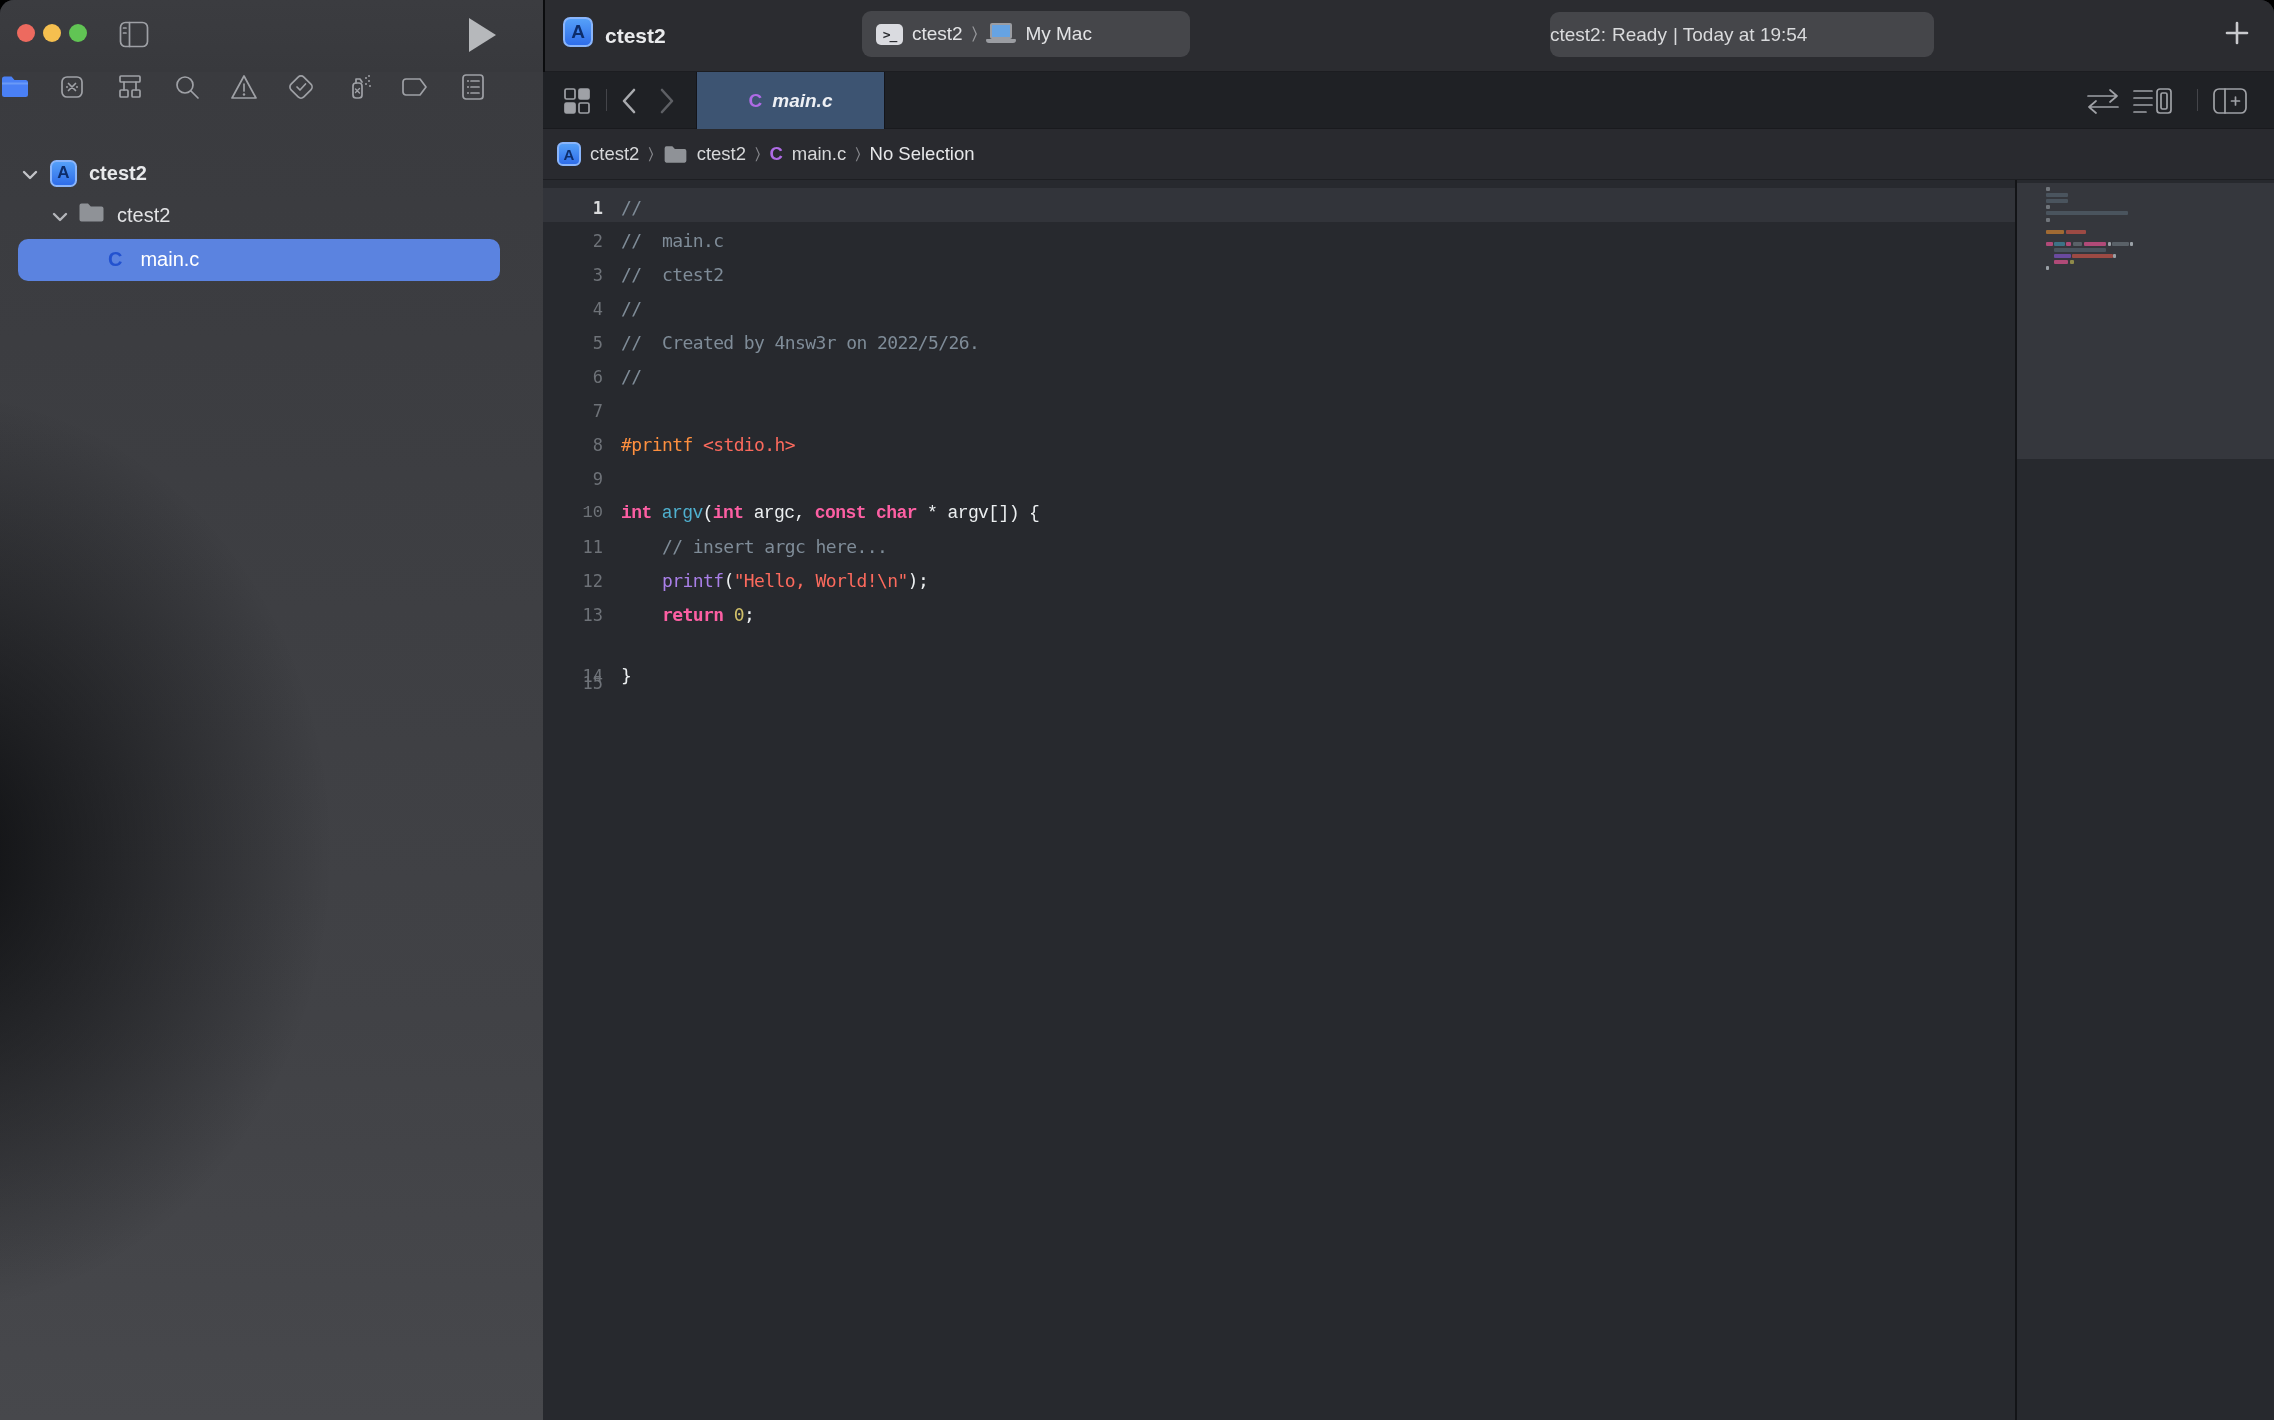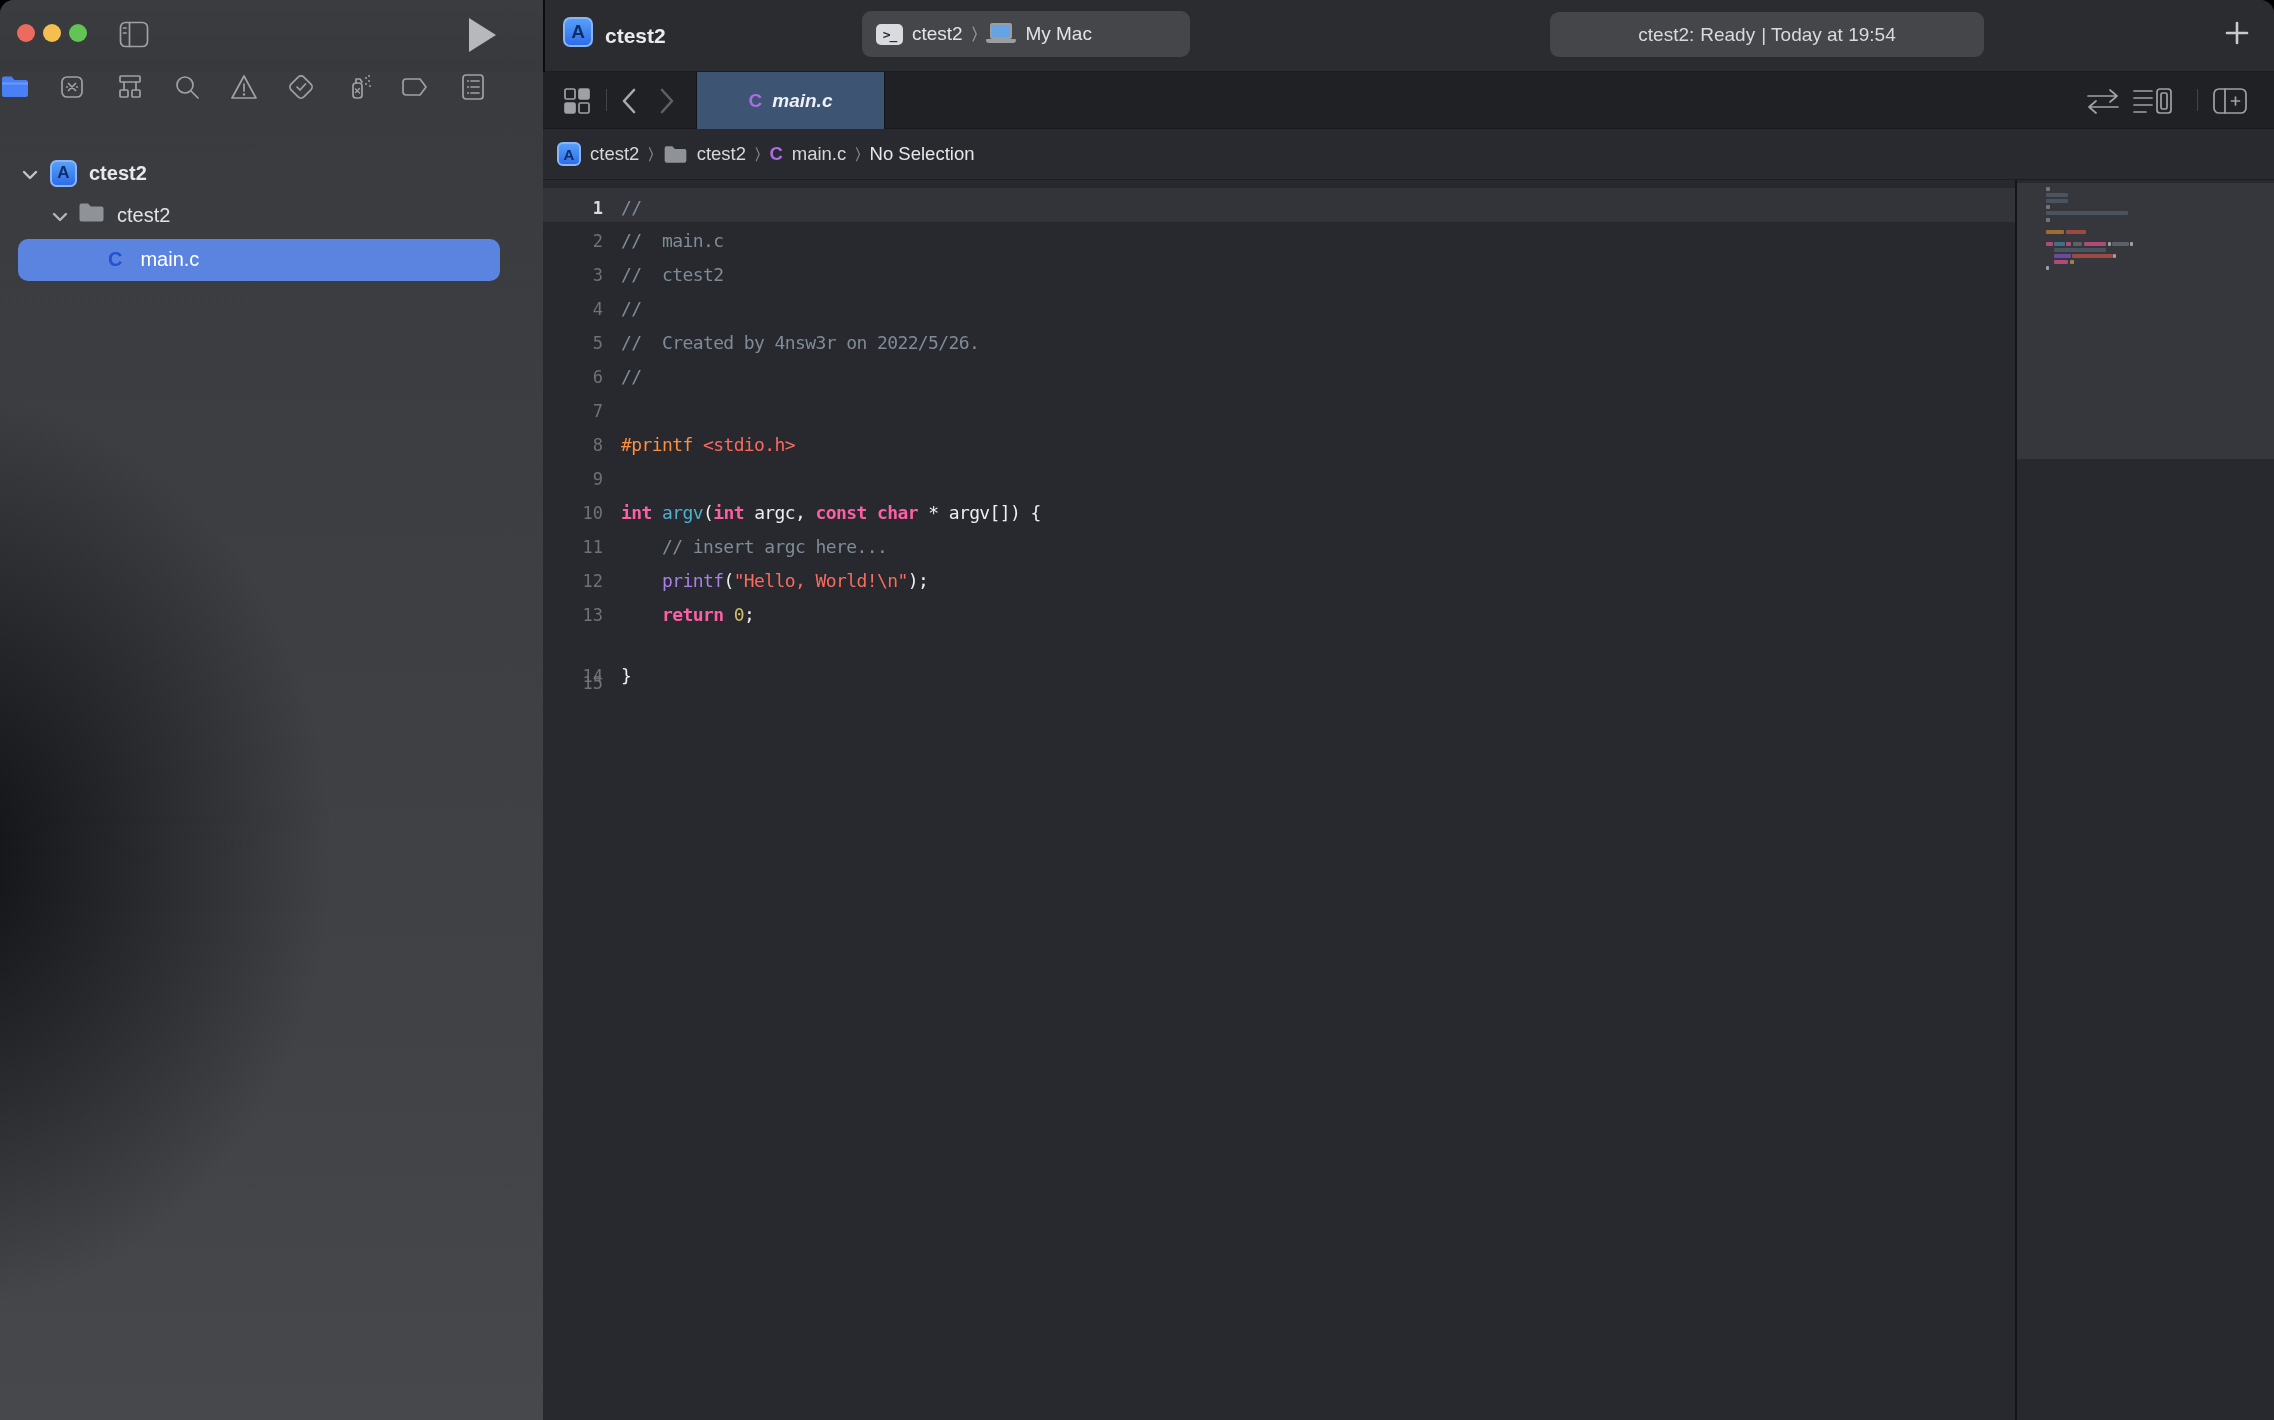--- a/index.html
+++ b/index.html
@@ -14,21 +14,21 @@
   .tl{width:18px;height:18px;border-radius:50%;top:24px;}
   .tl.red{left:17px;background:#ed6a5f;}
   .tl.yellow{left:43px;background:#f5bf4f;}
   .tl.green{left:69px;background:#61c454;}
   .icon-btn svg{display:block;}
   .win-title{left:605px;top:0;height:71px;display:flex;align-items:center;color:#e9eaec;font-size:21px;font-weight:bold;}
   .xcicon{background:linear-gradient(180deg,#55a0f9,#2f6de9);border:2px solid #8ab5fb;border-radius:24%;
           display:flex;align-items:center;justify-content:center;color:#0d2d6b;font-weight:bold;}
   .pill{background:#45464a;border-radius:9px;display:flex;align-items:center;color:#e2e3e5;font-size:19px;}
   .scheme-pill{left:862px;top:11px;width:328px;height:46px;padding:0 14px;gap:9px;}
-  .status-pill{left:1550px;top:12px;width:434px;height:45px;justify-content:center;gap:6px;color:#d9dadc;}
+  .status-pill{left:1550px;top:12px;width:384px;height:45px;gap:6px;color:#d9dadc;}
   .term-ic{width:27px;height:21px;background:#dadbe0;border-radius:5px;color:#2b2c30;font-size:13px;font-weight:bold;
            display:flex;align-items:center;justify-content:center;font-family:"DejaVu Sans Mono",monospace;letter-spacing:-1px;}
   .chev{color:#97989c;font-size:17px;}
   .laptop{position:relative;width:30px;height:22px;}
   .laptop .scr{position:absolute;left:4px;top:0;width:22px;height:16px;background:#66a3e2;border:2px solid #9b9da2;border-radius:2px;}
   .laptop .base{position:absolute;left:0;top:16px;width:30px;height:4px;background:#9b9da2;border-radius:1px 1px 3px 3px;}
 
   
   .sidebar{left:0;top:72px;width:543px;bottom:0;
     background:
@@ -332,21 +332,21 @@
           <span class="src"></span>
         </div>
         <div class="code-row" style="top: 248.01px;">
           <span class="gut">8</span>
           <span class="src"><span class="tk-pre">#printf</span><span class="tk-pl"> </span><span class="tk-str">&lt;stdio.h&gt;</span></span>
         </div>
         <div class="code-row" style="top: 281.94px;">
           <span class="gut">9</span>
           <span class="src"></span>
         </div>
-        <div class="code-row" style="top: 315.87px;">
+        <div class="code-row" style="top: 315.87px; font-family: Liberation Mono, monospace;">
           <span class="gut">10</span>
           <span class="src"><span class="tk-kw">int</span><span class="tk-pl"> </span><span class="tk-fn">argv</span><span class="tk-pl">(</span><span class="tk-kw">int</span><span class="tk-pl"> argc, </span><span class="tk-kw">const</span><span class="tk-pl"> </span><span class="tk-kw">char</span><span class="tk-pl"> * argv[]) {</span></span>
         </div>
         <div class="code-row" style="top: 349.8px;">
           <span class="gut">11</span>
           <span class="src"><span class="tk-cmt">    // insert argc here...</span></span>
         </div>
         <div class="code-row" style="top: 383.73px;">
           <span class="gut">12</span>
           <span class="src"><span class="tk-pl">    </span><span class="tk-call">printf</span><span class="tk-pl">(</span><span class="tk-str">"Hello, World!\n"</span><span class="tk-pl">);</span></span>

